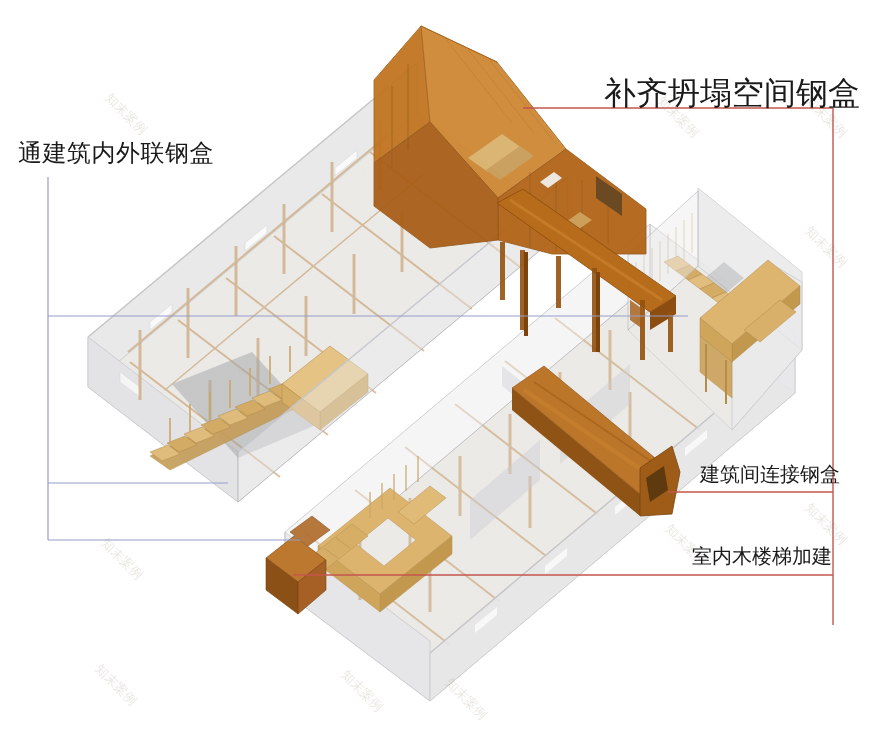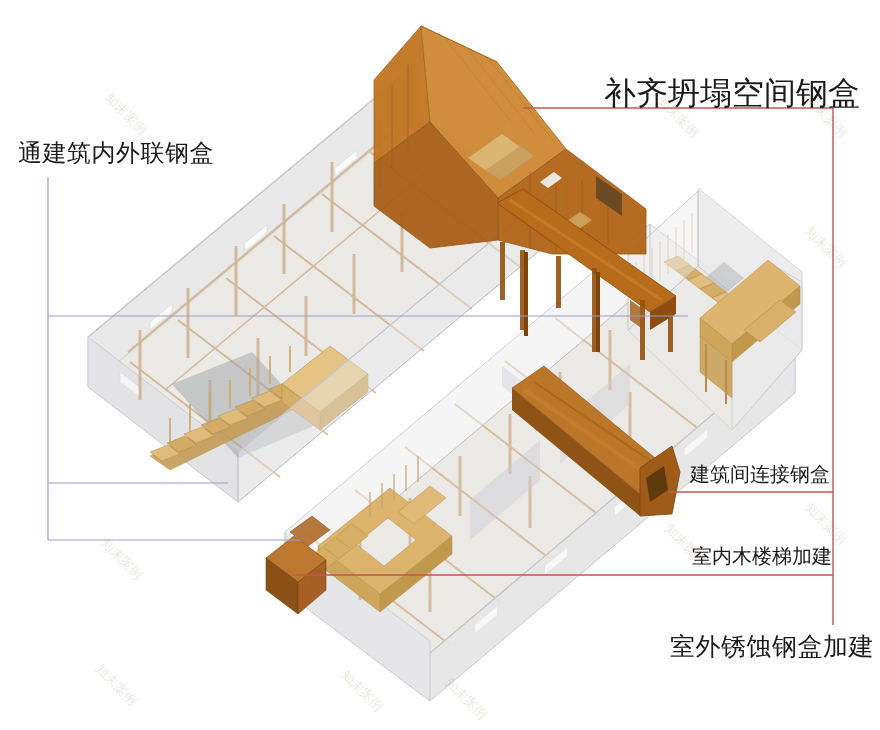--- a/index.html
+++ b/index.html
@@ -3,21 +3,21 @@
 <meta charset="utf-8">
 <style>
   html,body{margin:0;padding:0;background:#ffffff;}
   body{width:880px;height:730px;font-family:"Liberation Sans",sans-serif;}
   .canvas{position:relative;width:880px;height:730px;background:#ffffff;overflow:hidden;}
   .canvas svg{position:absolute;left:0;top:0;}
   .ann{position:absolute;color:#1a1a1a;font-weight:500;white-space:nowrap;line-height:1.05;
        font-family:"Liberation Sans",sans-serif;}
   .ann-left-main   {left:18px;  top:140px; font-size:24px; letter-spacing:0.5px;}
   .ann-top-right   {right:20px; top:77px;  font-size:32px;}
-  .ann-mid-right   {right:50px; top:464px; font-size:20px;}
+  .ann-mid-right   {right:40px; top:464px; font-size:20px;}
   .ann-low-right   {right:48px; top:546px; font-size:20px;}
   .ann-bottom-main {right:6px;  top:633px; font-size:25px; letter-spacing:0.5px;}
   .wm{position:absolute;color:rgba(150,135,115,0.20);font-size:13px;white-space:nowrap;
       transform:rotate(45deg);pointer-events:none;}
 </style>
 </head>
 <body>
 
 <div class="canvas">
 
@@ -275,15 +275,14 @@
 <span class="wm" style="left:96px;top:550px">知末案例</span>
 <span class="wm" style="left:90px;top:676px">知末案例</span>
 <span class="wm" style="left:336px;top:682px">知末案例</span>
 <span class="wm" style="left:660px;top:536px">知末案例</span>
 <span class="wm" style="left:440px;top:690px">知末案例</span>
 
 <div class="ann ann-left-main">通建筑内外联钢盒</div>
 <div class="ann ann-top-right">补齐坍塌空间钢盒</div>
 <div class="ann ann-mid-right">建筑间连接钢盒</div>
 <div class="ann ann-low-right">室内木楼梯加建</div>
-<div class="ann ann-bottom-main">室外锈蚀钢盒加建</div>
 
 </div>
 
 </body></html>

